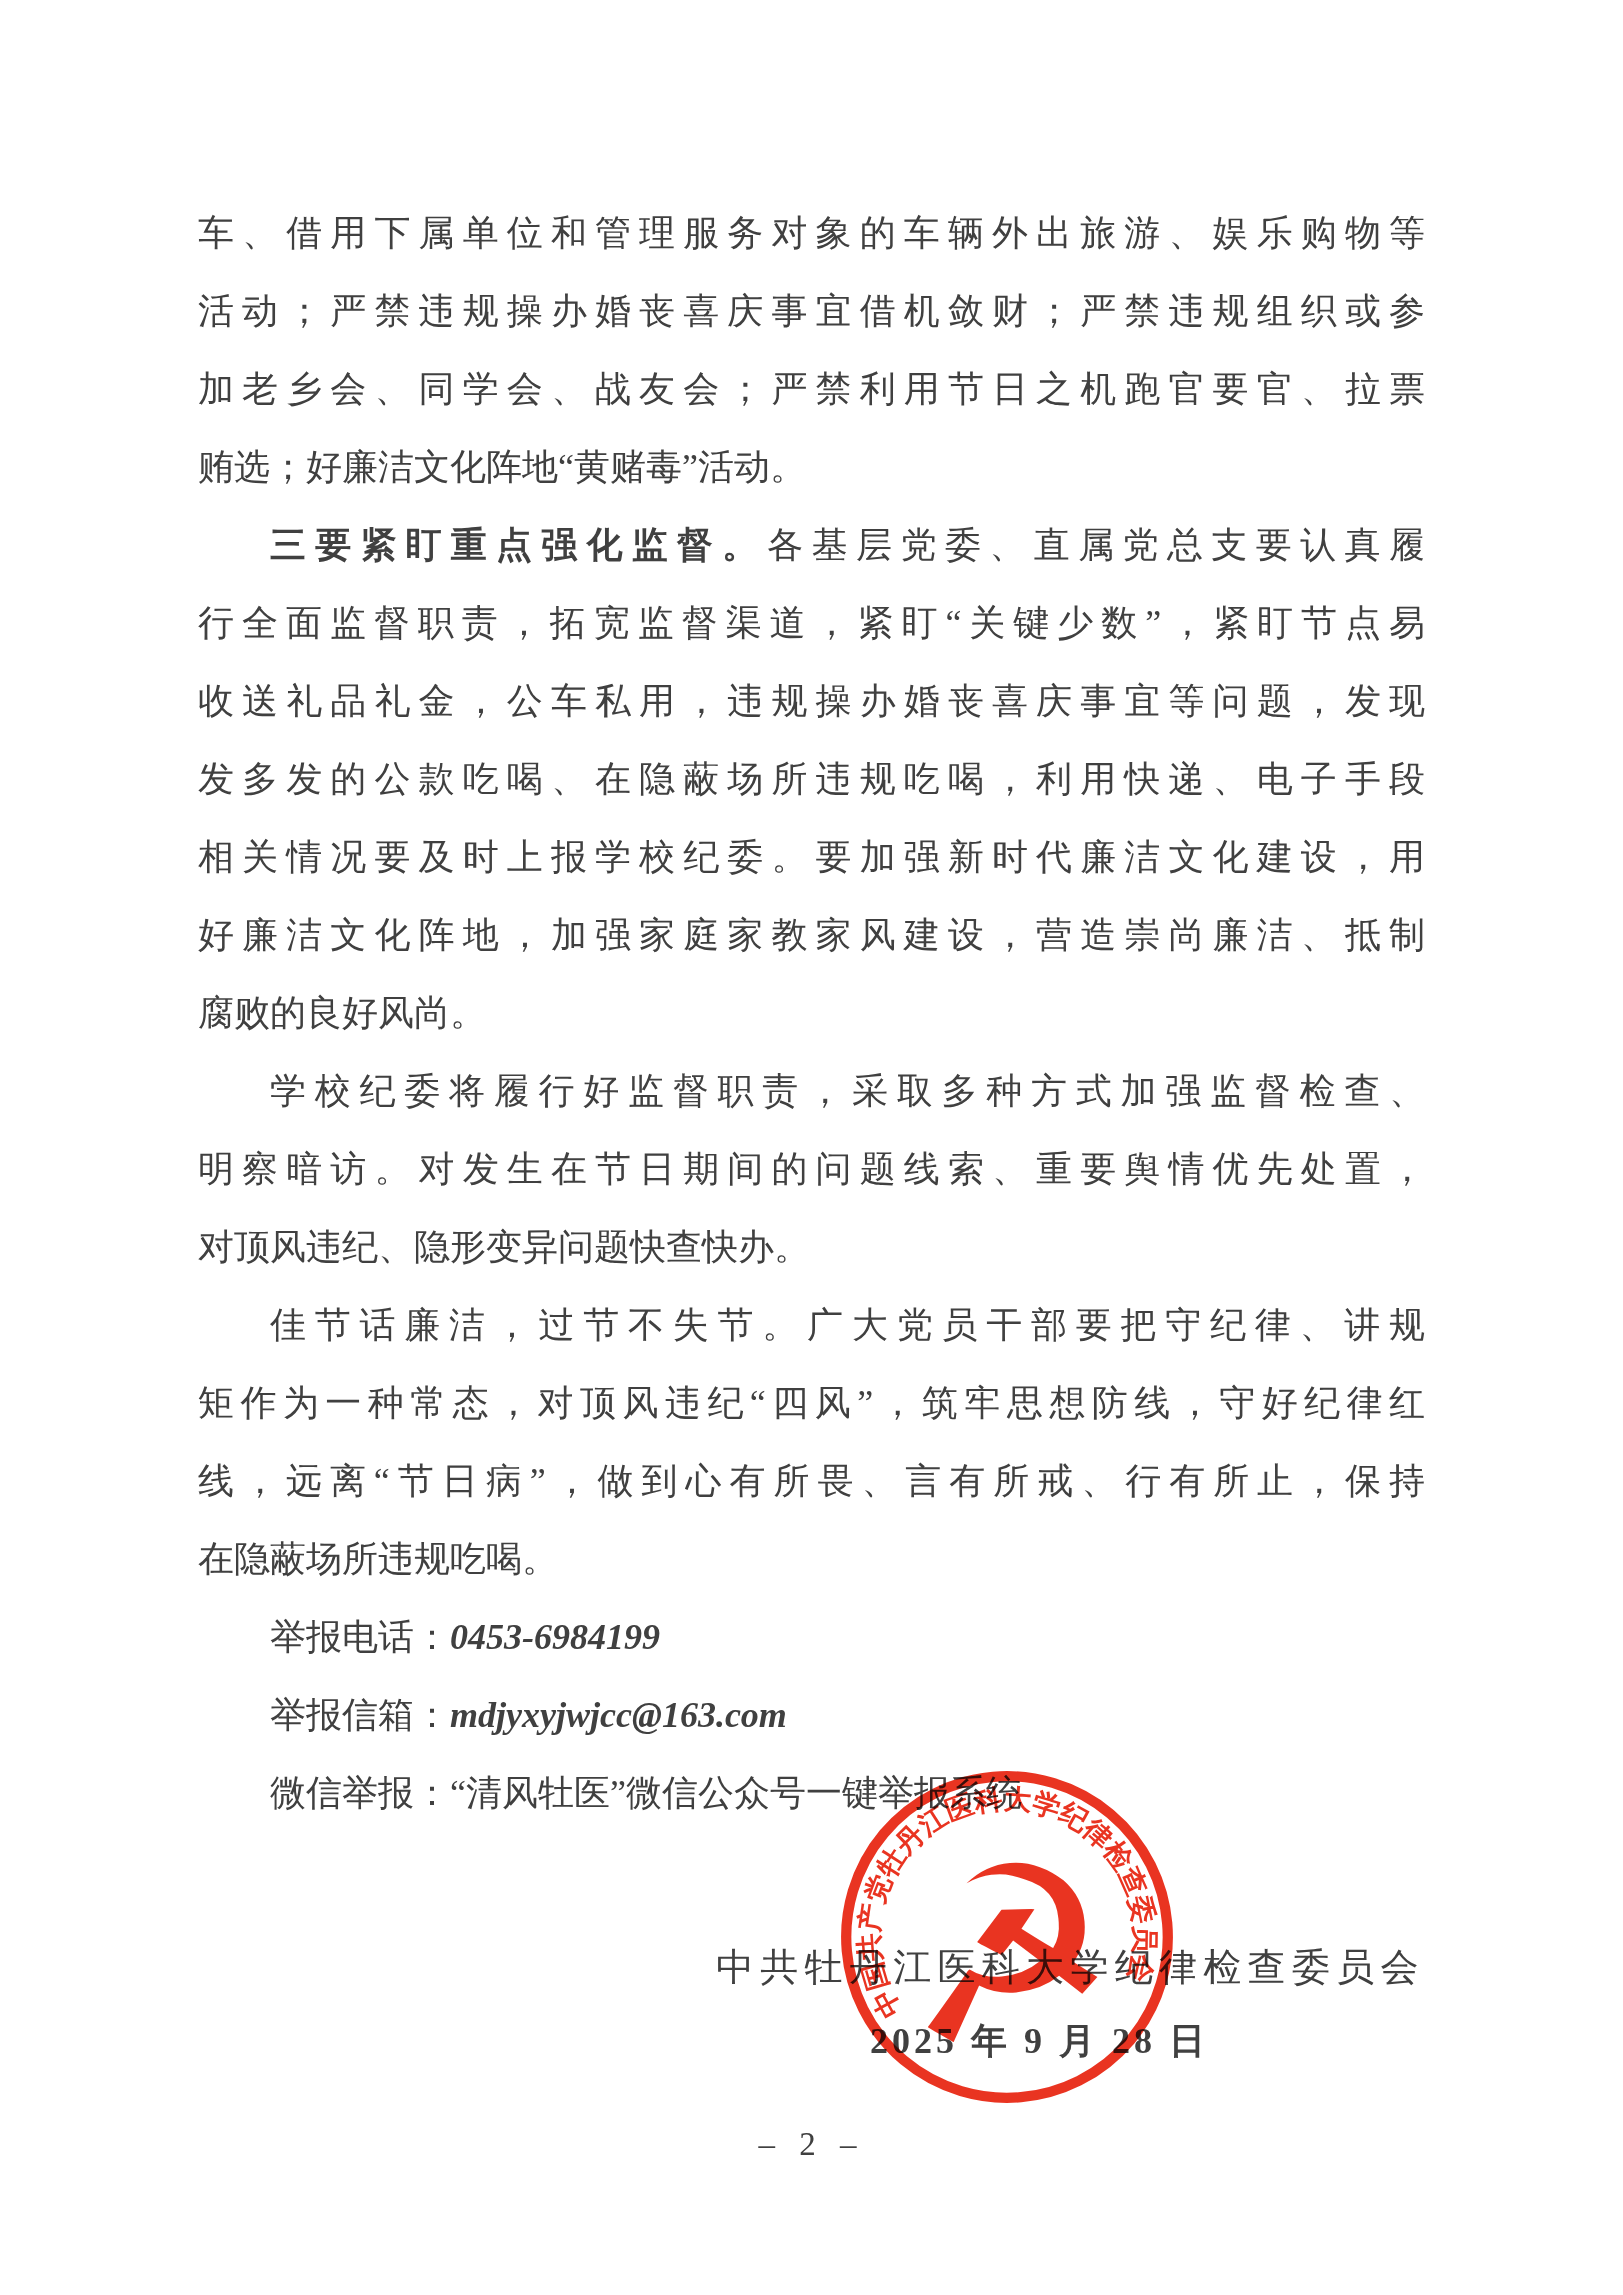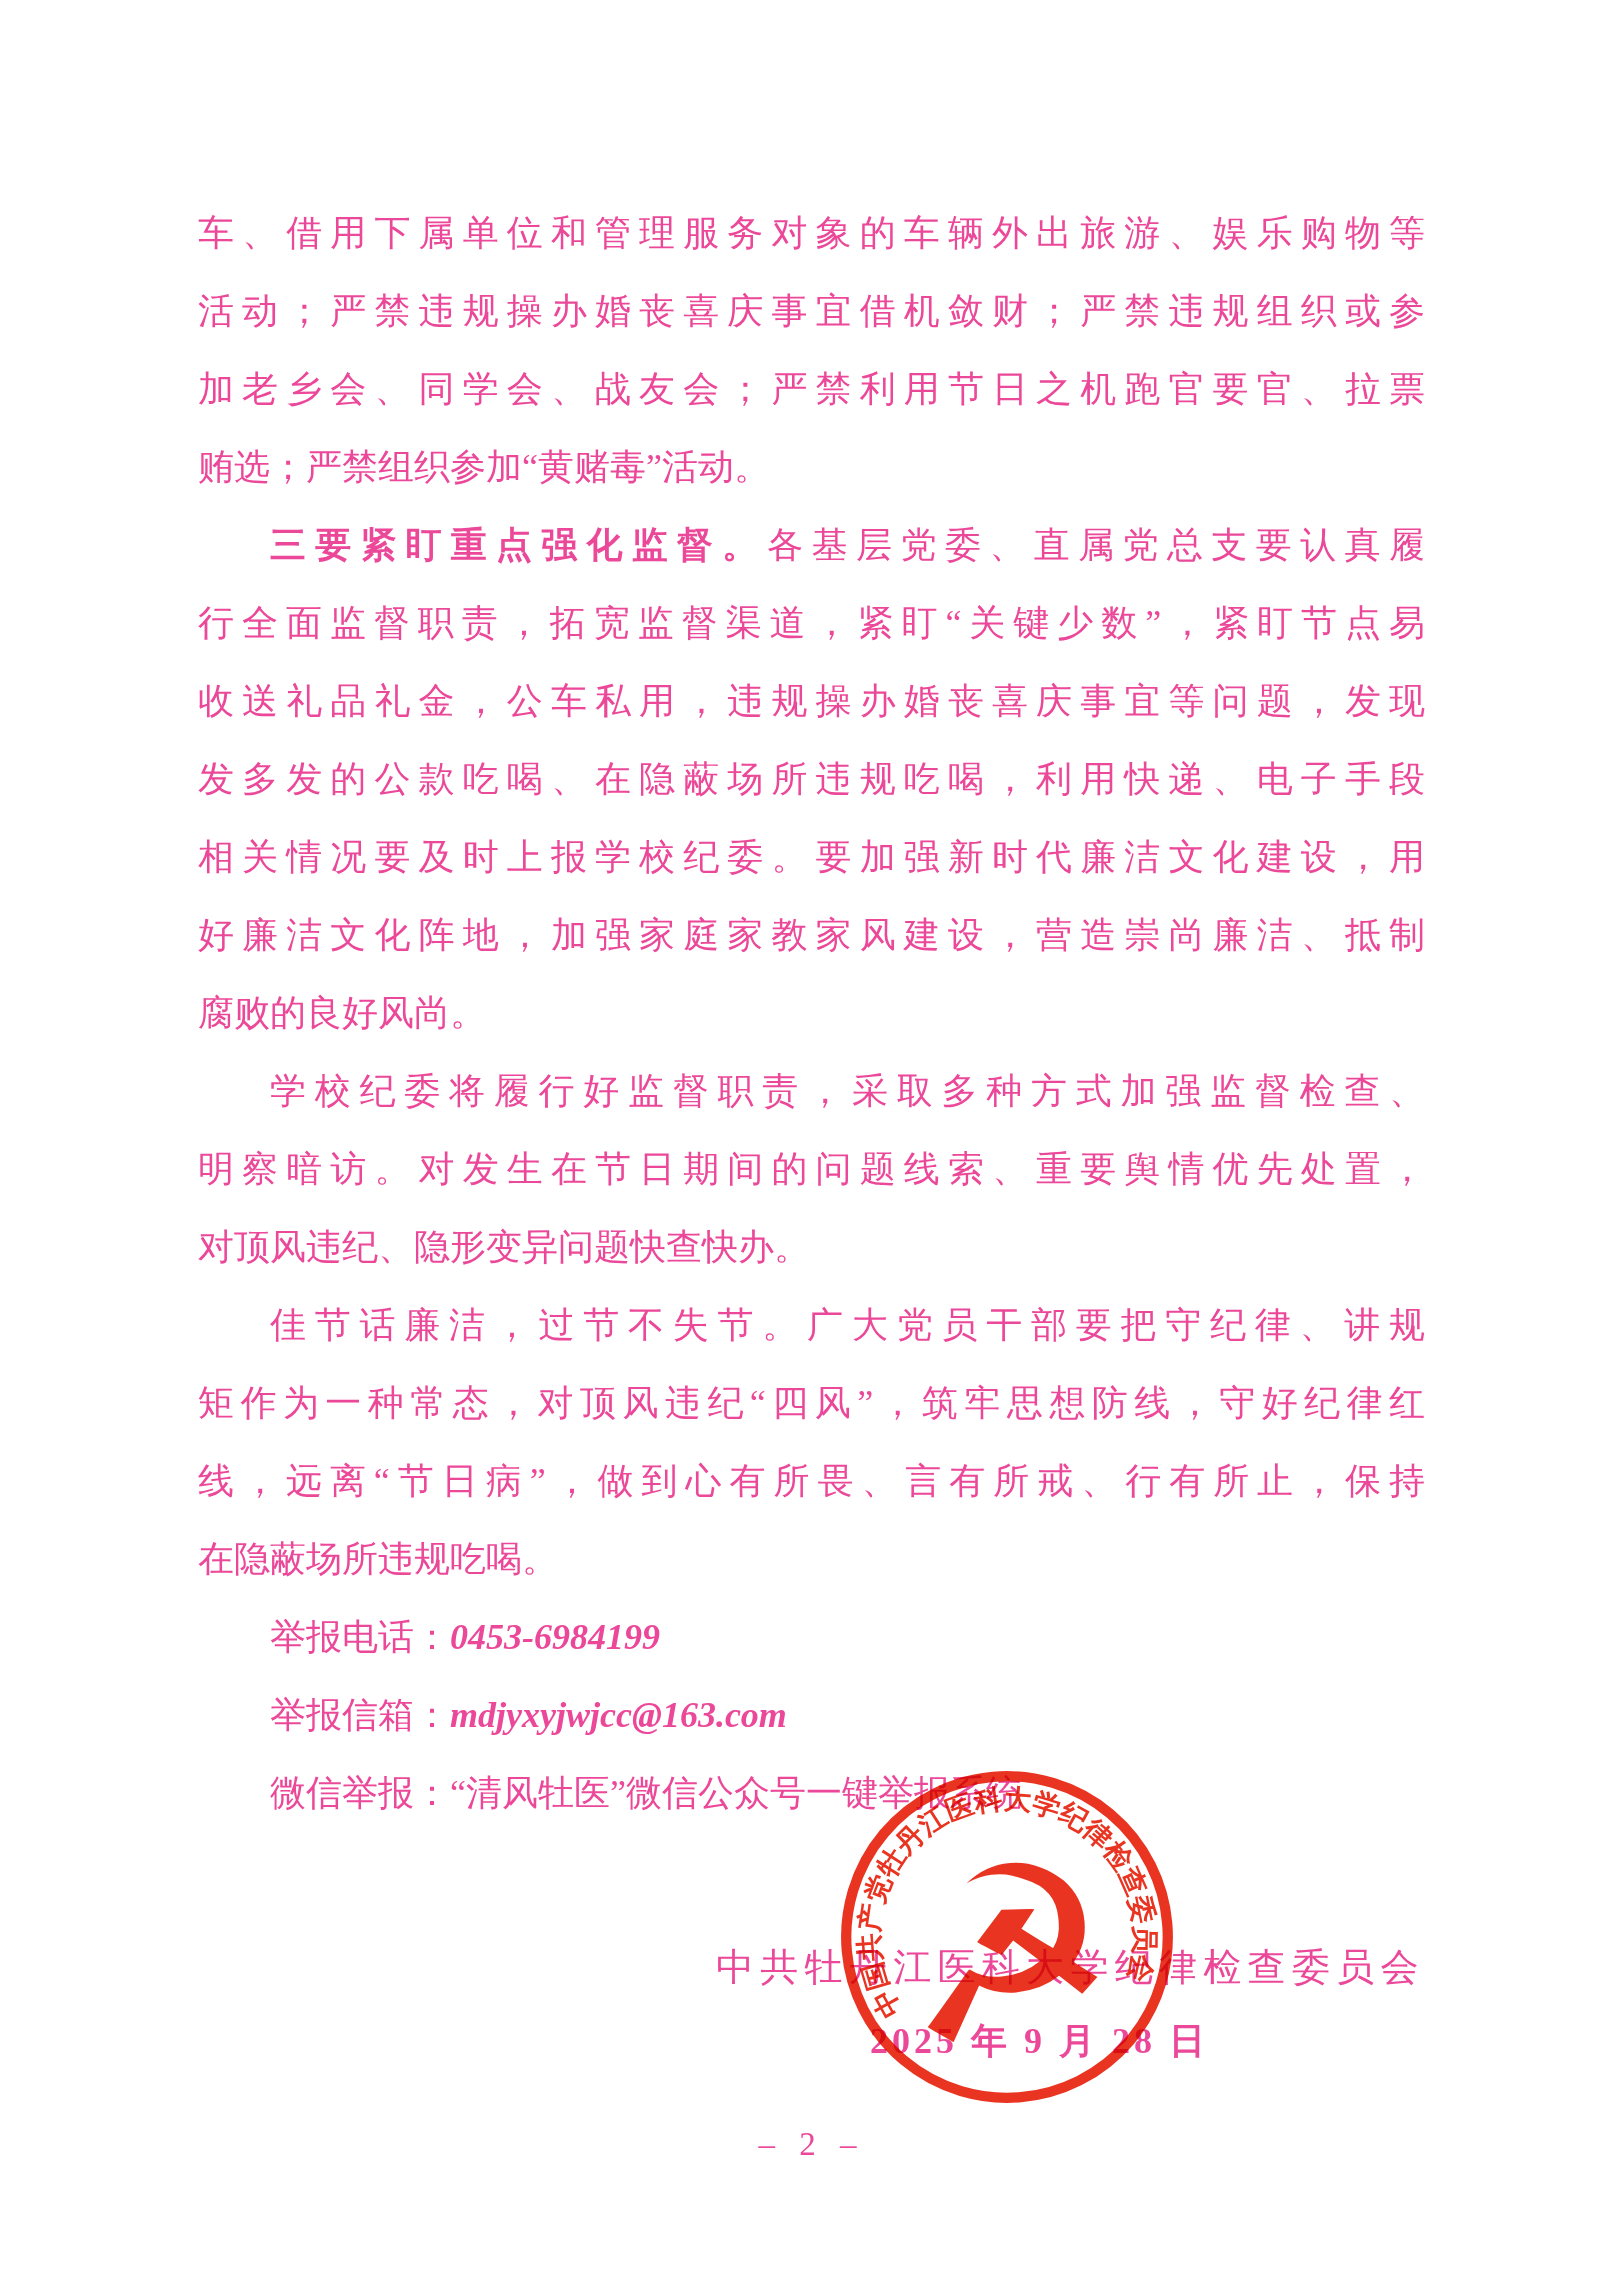--- a/index.html
+++ b/index.html
@@ -2,21 +2,21 @@
 <html style="font-size:12.7px"><head>
 <meta charset="utf-8">
 <style>
   html,body{margin:0;padding:0;background:#ffffff;}
   .page{
     position:relative;
     width:1623px;height:2295px;
     background:#ffffff;
     overflow:hidden;
     font-family:"Liberation Serif","DejaVu Serif",serif;
-    color:#ec4899;
+    color:#404040;
   }
   .content{
     position:absolute;
     left:198px;top:194px;
     width:1227px;
     font-size:36px;
     line-height:78px;
   }
   .line{white-space:normal;}
   .line.j{text-align:justify;text-align-last:justify;text-justify:inter-ideograph;}
@@ -74,21 +74,21 @@
 </style>
 </head>
 <body>
 
 <div class="page">
 
   <div class="content">
     <div class="line j">车、借用下属单位和管理服务对象的车辆外出旅游、娱乐购物等</div>
     <div class="line j">活动；严禁违规操办婚丧喜庆事宜借机敛财；严禁违规组织或参</div>
     <div class="line j">加老乡会、同学会、战友会；严禁利用节日之机跑官要官、拉票</div>
-    <div class="line">贿选；严禁组织参加“黄赌毒”活动。</div>
+    <div class="line">贿选；好廉洁文化阵地“黄赌毒”活动。</div>
 
     <div class="line j indent"><span class="lead">三要紧盯重点强化监督。</span><span>各基层党委、直属党总支要认真履</span></div>
     <div class="line j">行全面监督职责，拓宽监督渠道，紧盯“关键少数”，紧盯节点易</div>
     <div class="line j">收送礼品礼金，公车私用，违规操办婚丧喜庆事宜等问题，发现</div>
     <div class="line j">发多发的公款吃喝、在隐蔽场所违规吃喝，利用快递、电子手段</div>
     <div class="line j">相关情况要及时上报学校纪委。要加强新时代廉洁文化建设，用</div>
     <div class="line j">好廉洁文化阵地，加强家庭家教家风建设，营造崇尚廉洁、抵制</div>
     <div class="line">腐败的良好风尚。</div>
 
     <div class="line j indent">学校纪委将履行好监督职责，采取多种方式加强监督检查、</div>

